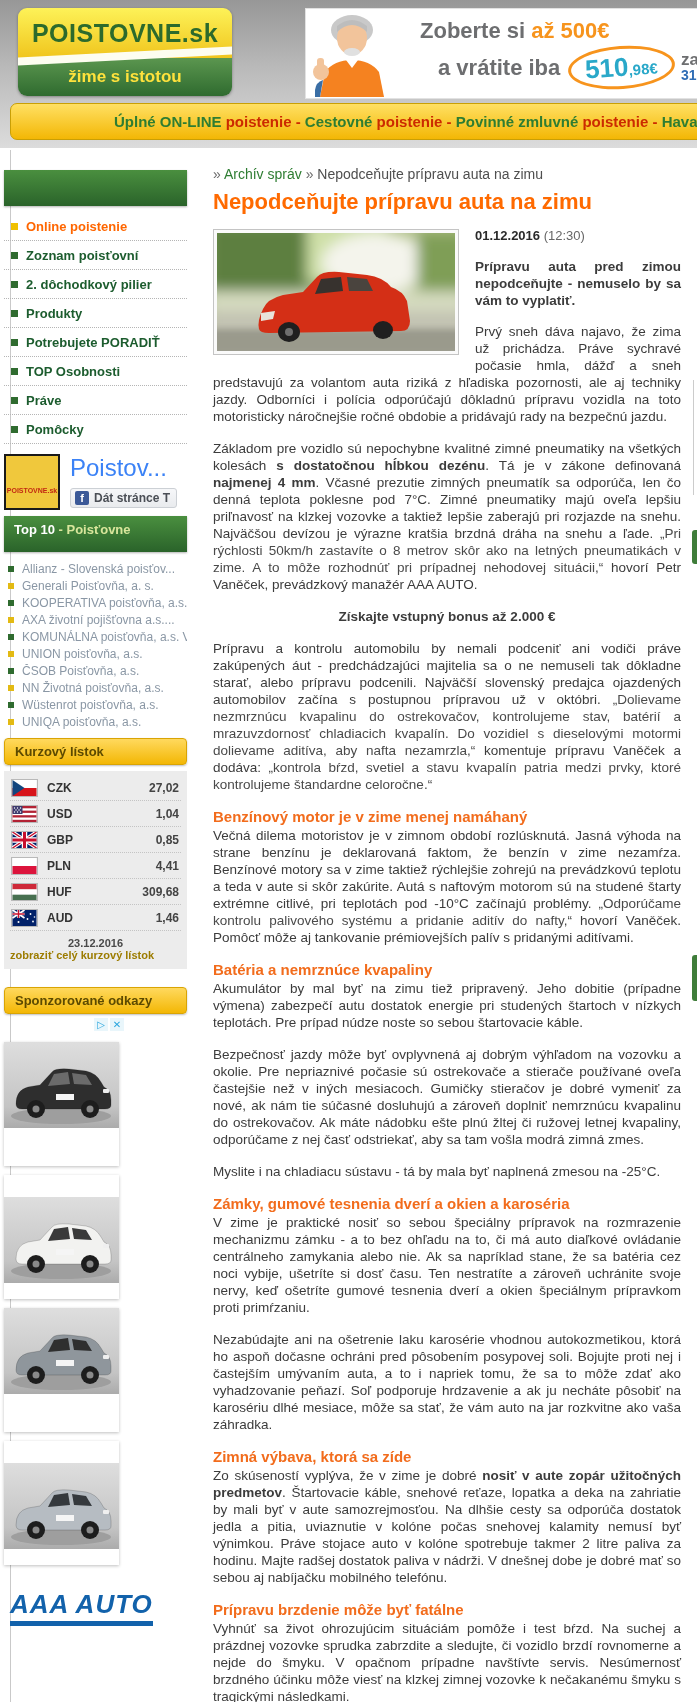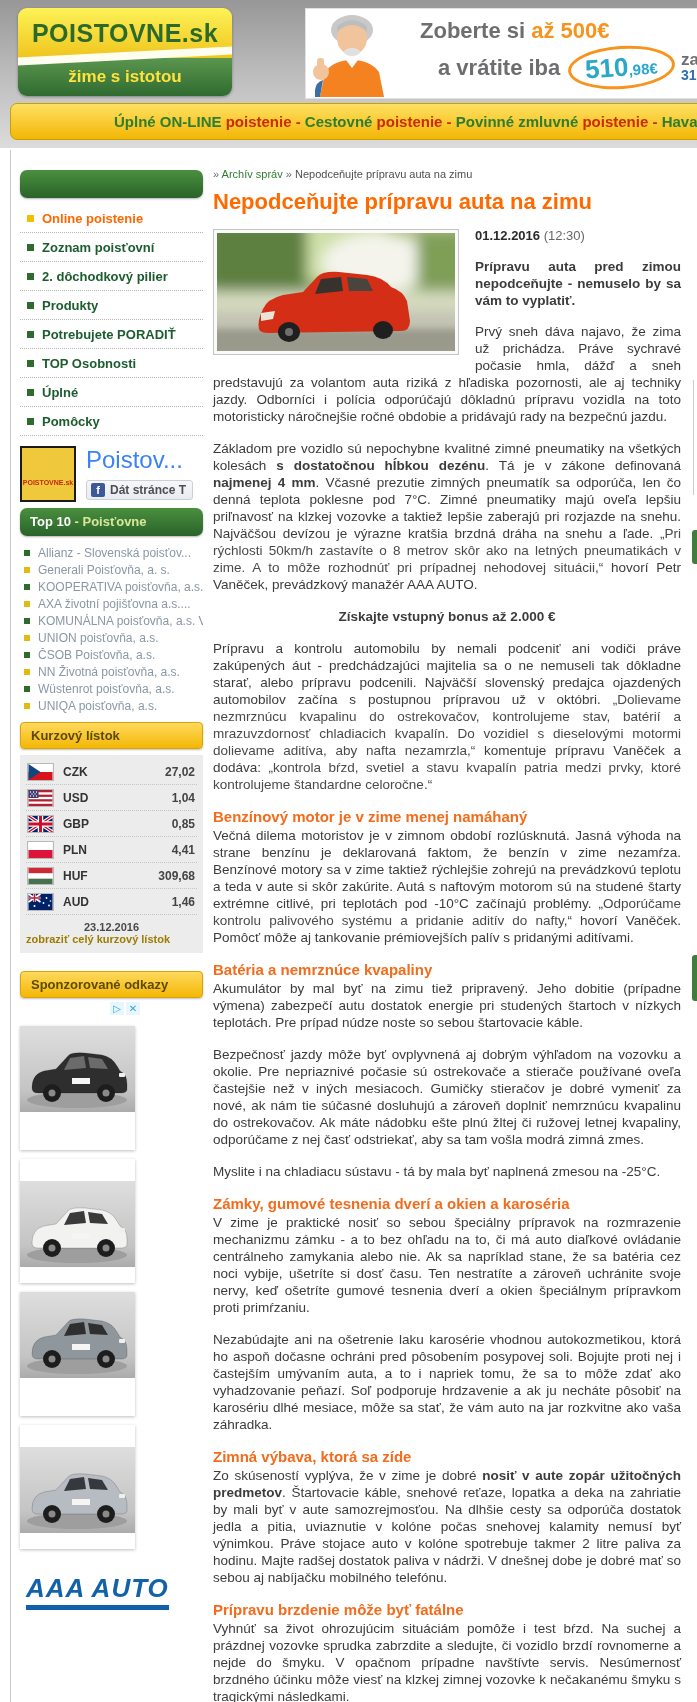--- a/index.html
+++ b/index.html
@@ -35,22 +35,22 @@
   .nav-green{color:#2e7d32;}
   .nav-red{color:#cc2a00;}
   .nav-sep{color:#cc2a00;}
   .nav-link{text-decoration:none;cursor:pointer;}
   
   .rule-left{position:absolute;left:10px;top:150px;width:1px;height:1552px;background:#c9c9c9;}
   .frag-gray{position:absolute;right:3px;top:380px;width:1px;height:115px;background:#cccccc;}
   .frag-green-a{position:absolute;right:0;top:530px;width:5px;height:34px;background:#3f7d3a;border-radius:3px 0 0 3px;}
   .frag-green-b{position:absolute;right:0;top:955px;width:5px;height:46px;background:#3f7d3a;border-radius:3px 0 0 3px;}
   
-  .sidebar{position:absolute;left:20px;top:160px;width:183px;}
-  .green-bar{height:28px;border-radius:7px;background:linear-gradient(#4a8f3f,#2a632a);box-shadow:0 1px 2px rgba(0,0,0,.3);}
+  .sidebar{position:absolute;left:4px;top:160px;width:183px;}
+  .green-bar{height:36px;border-radius:0;background:linear-gradient(#4a8f3f,#2a632a);box-shadow:0 1px 2px rgba(0,0,0,.3);}
   .side-top-header{margin-top:10px;}
   .top10-header{margin-top:6px;line-height:28px;padding-left:10px;font-size:13px;}
   .top10-header b{color:#ffffff;}
   .top10-header span{color:#d9e69c;font-weight:bold;}
   ul.menu{list-style:none;margin:6px 0 0;padding:0;}
   ul.menu li{display:flex;align-items:center;padding:7px 0 6px 2px;border-bottom:1px dotted #b5b5b5;cursor:pointer;}
   ul.menu li .bullet{width:7px;height:7px;background:#2f6b2f;margin:0 8px 0 5px;flex:0 0 7px;}
   ul.menu li .mlabel{font-size:13px;font-weight:bold;color:#1c5c2e;}
   ul.menu li.active .bullet{background:#f0c000;}
   ul.menu li.active .mlabel{color:#ff6600;}
@@ -92,21 +92,21 @@
   .ad-card.align-middle .spacer{height:22px;}
   .ad-photo{height:86px;}
   .ad-card.align-top{padding-bottom:38px;}
   .ad-card.align-middle{padding-bottom:16px;}
   .ad-photo svg{display:block;width:115px;height:86px;}
   
   .aaa-logo{margin-top:24px;margin-left:6px;display:inline-block;color:#1262ab;font-weight:bold;font-style:italic;
     font-size:26px;letter-spacing:1px;border-bottom:5px solid #1262ab;padding-bottom:1px;cursor:pointer;}
   
   .main{position:absolute;left:213px;top:158px;width:468px;font-size:13.5px;line-height:17px;color:#3c3c3c;}
-  .breadcrumb{font-size:11px;color:#4f4f4f;margin:8px 0 6px;}
+  .breadcrumb{font-size:14px;color:#4f4f4f;margin:8px 0 6px;}
   .breadcrumb .arr{color:#6b6b6b;}
   .breadcrumb a{color:#2e7d32;text-decoration:none;cursor:pointer;}
   h1.art-title{font-size:22px;line-height:26px;color:#ff6a00;margin:0 0 12px;font-weight:bold;}
   .article-image{float:left;width:238px;height:118px;margin:2px 16px 10px 0;border:1px solid #c4c4c4;background:#fafafa;padding:3px;box-sizing:content-box;}
   .article-image svg{display:block;width:238px;height:118px;}
   .art-date{margin:0 0 14px;font-size:13px;}
   .art-date b{color:#2b2b2b;}
   .art-date span{color:#666;}
   .lead{font-weight:bold;text-align:justify;margin:0 0 14px;}
   .art-p{margin:0 0 15px;text-align:justify;}
@@ -185,21 +185,21 @@
         <li>
           <span class="bullet"></span>
           <span class="mlabel">Potrebujete PORADIŤ</span>
         </li>
         <li>
           <span class="bullet"></span>
           <span class="mlabel">TOP Osobnosti</span>
         </li>
         <li>
           <span class="bullet"></span>
-          <span class="mlabel">Úplné</span>
+          <span class="mlabel">Práve</span>
         </li>
         <li>
           <span class="bullet"></span>
           <span class="mlabel">Pomôcky</span>
         </li>
       </ul>
 
     <div class="fb-widget">
       <div class="fb-logo">
           <span>POISTOVNE.sk</span>

